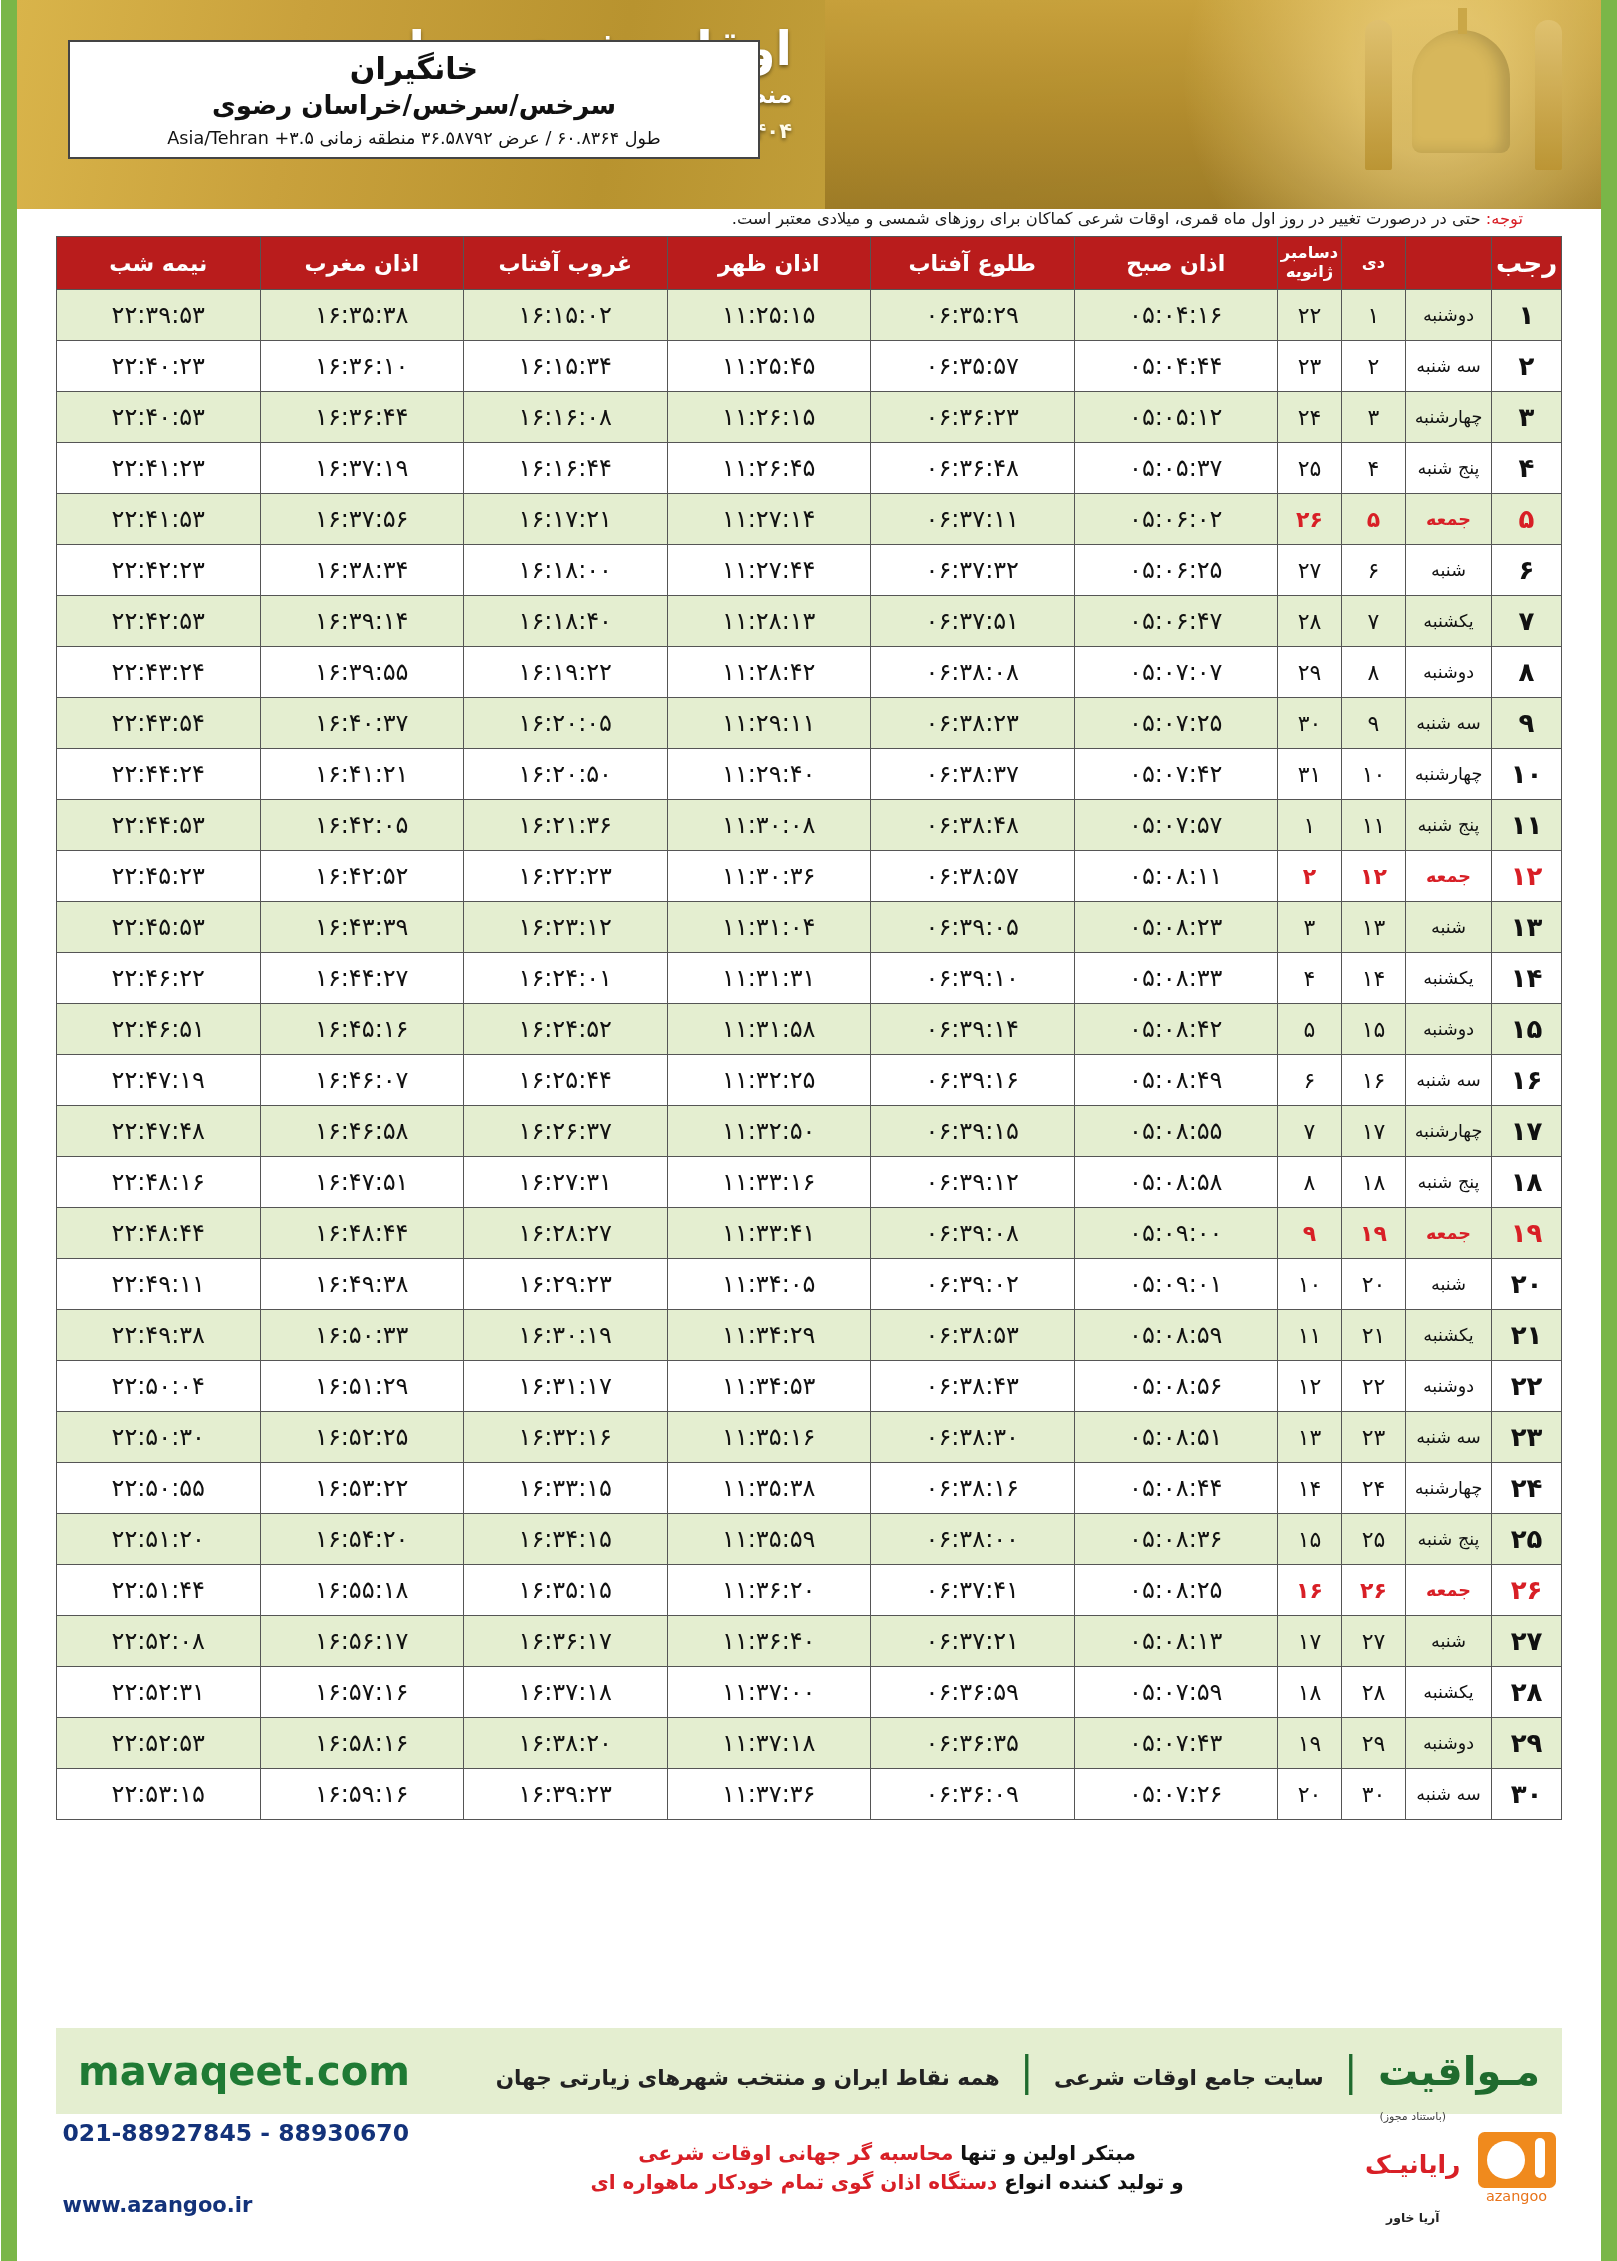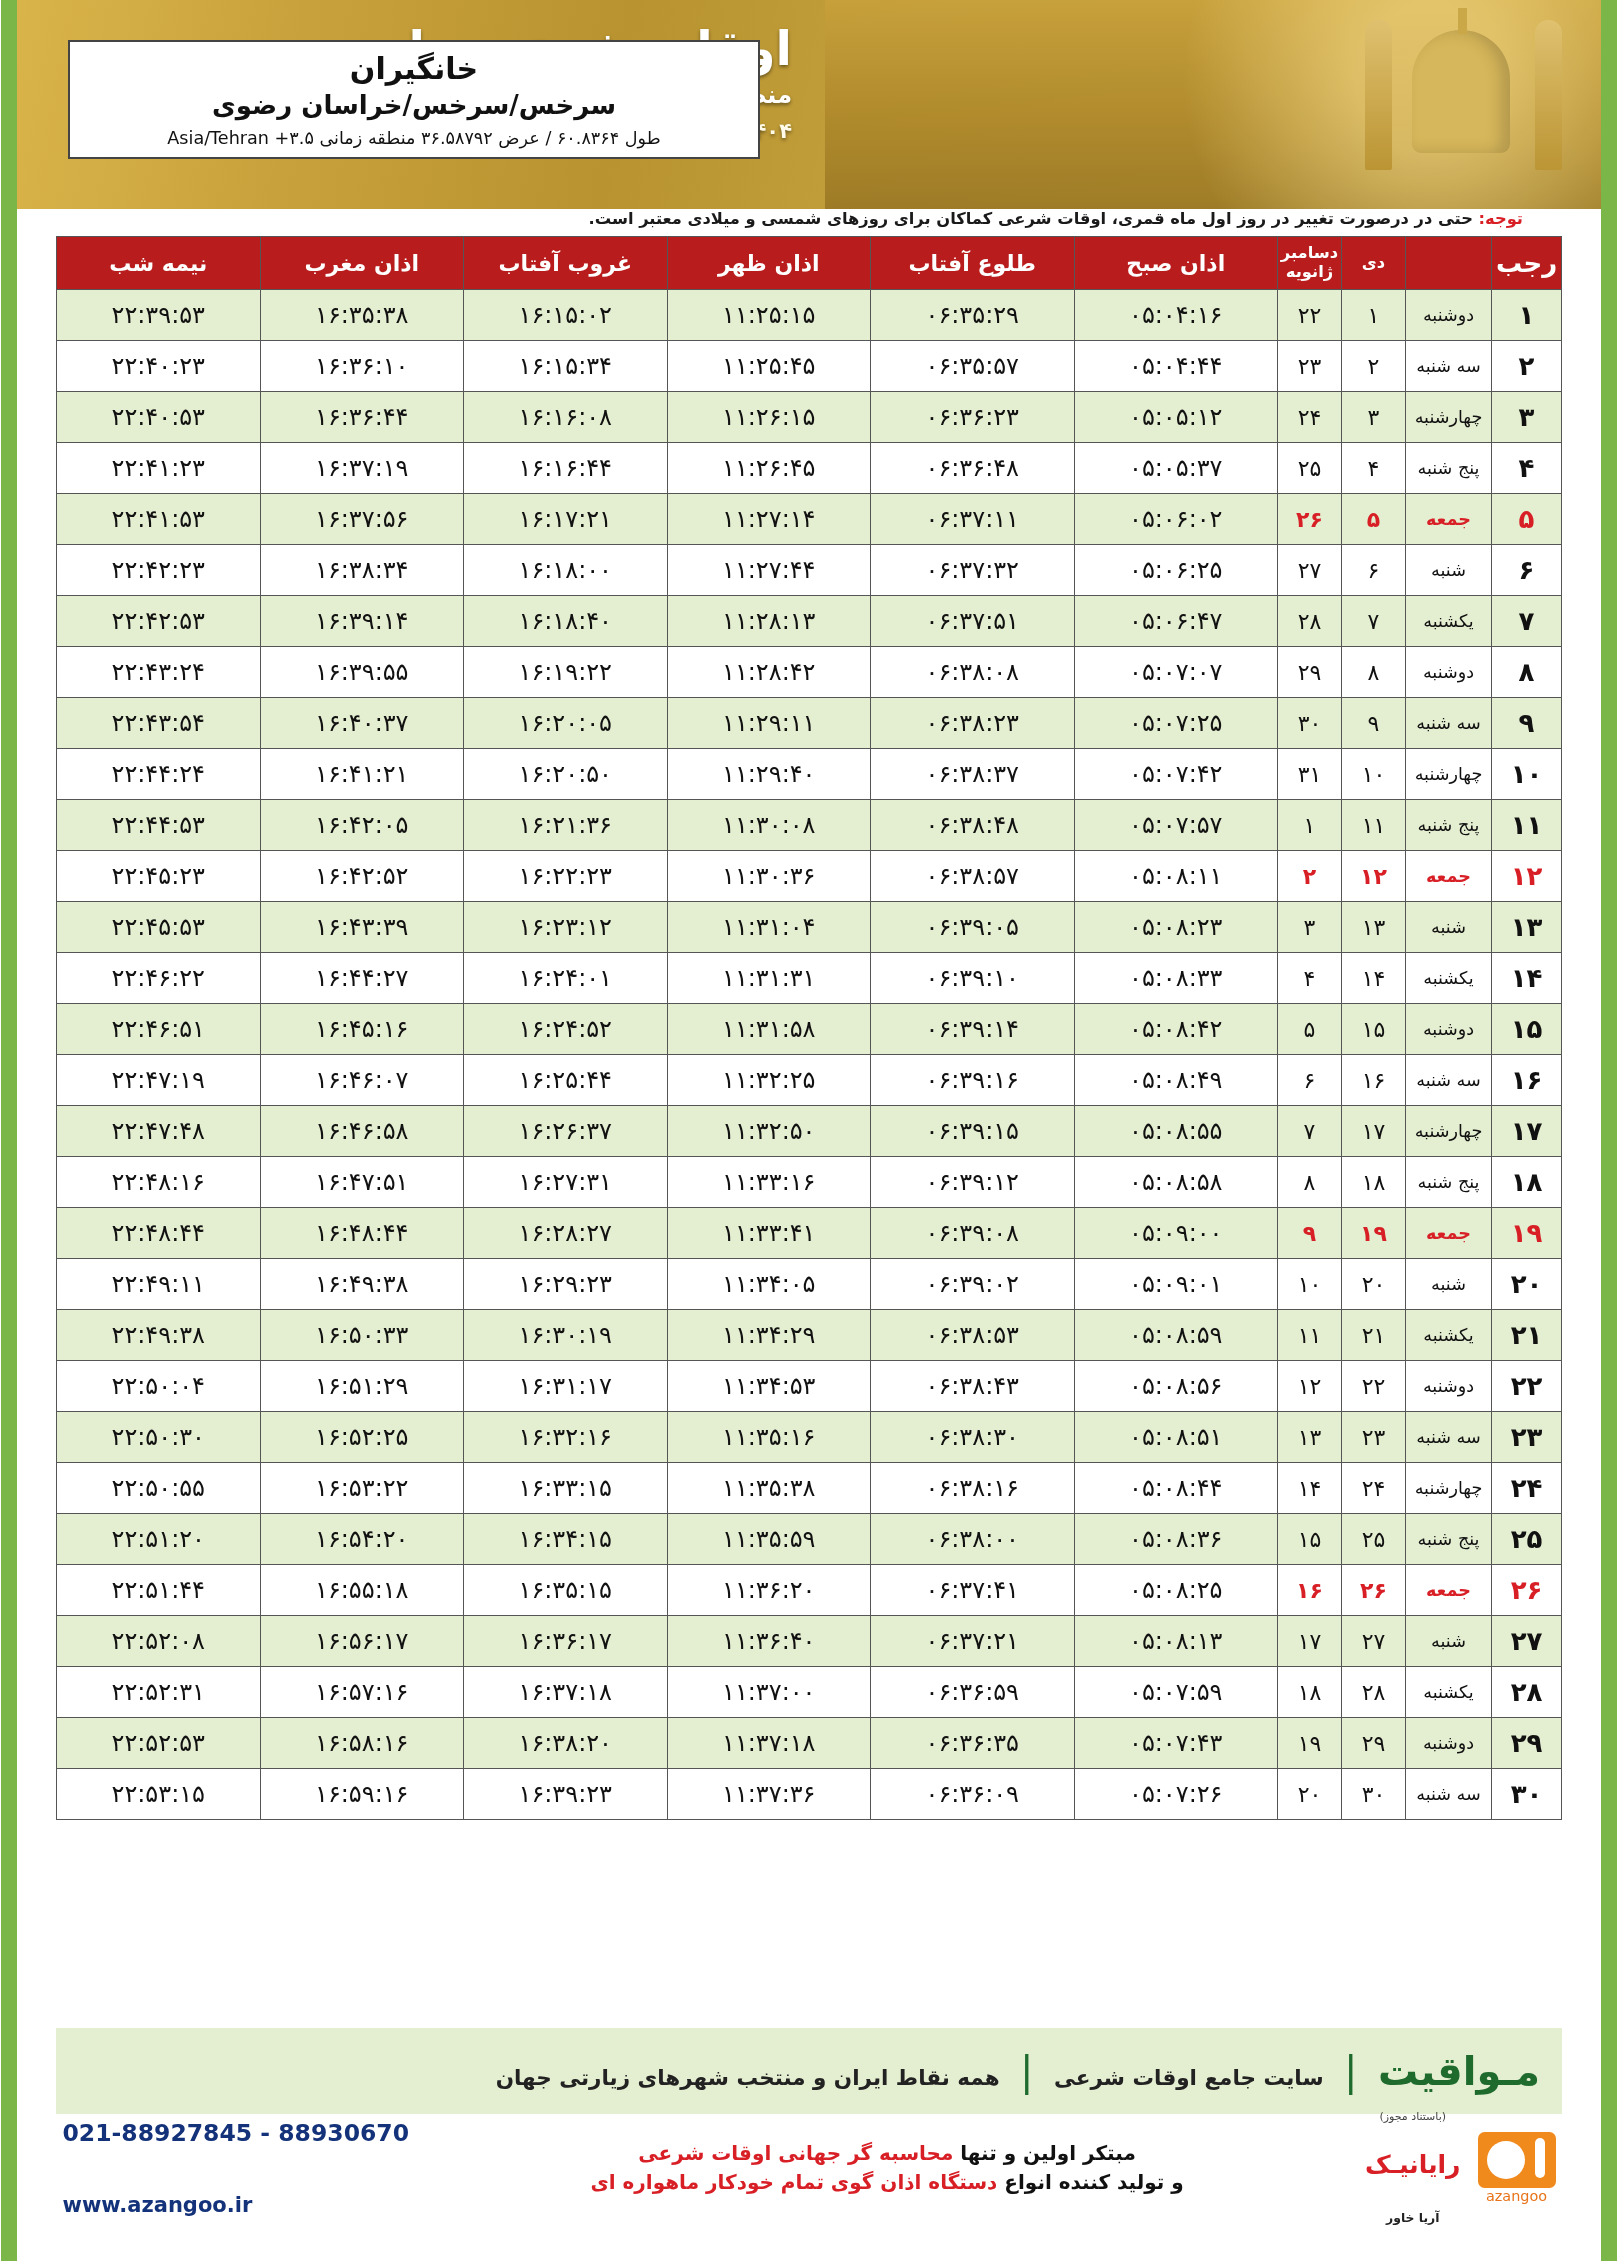--- a/index.html
+++ b/index.html
@@ -100,21 +100,21 @@
   
   .note {
     position: absolute;
     top: 209px; left: 0; right: 0;
     height: 26px;
     text-align: right;
     direction: rtl;
     padding-right: 78px;
     font-size: 16.3px;
     color: #1a1a1a;
-    font-weight: bold;
+    font-weight: normal;
   }
   .note .warn { color: #d81f26; }
 
   
   .table-wrap {
     position: absolute;
     top: 236px; left: 39px; right: 39px;
     direction: rtl;
   }
   table.times {
@@ -647,20 +647,21 @@
 
   <div class="footer">
     <div class="footer-top">
       <div class="brand-fa">
         <span>مـواقیت</span>
         <span class="sep">|</span>
         <span class="brand-tag">سایت جامع اوقات شرعی</span>
         <span class="sep">|</span>
         <span class="brand-tag">همه نقاط ایران و منتخب شهرهای زیارتی جهان</span>
       </div>
+      <div class="brand-url">mavaqeet.com</div>
     </div>
     <div class="footer-bot">
       <div class="logos">
         <div class="logo-azangoo">
           <div class="mark"></div>
           <div>azangoo</div>
         </div>
         <div class="logo-rayanic">
           <div class="r0">(باستناد مجوز)</div>
           <div class="r1">رایانیـک</div>

